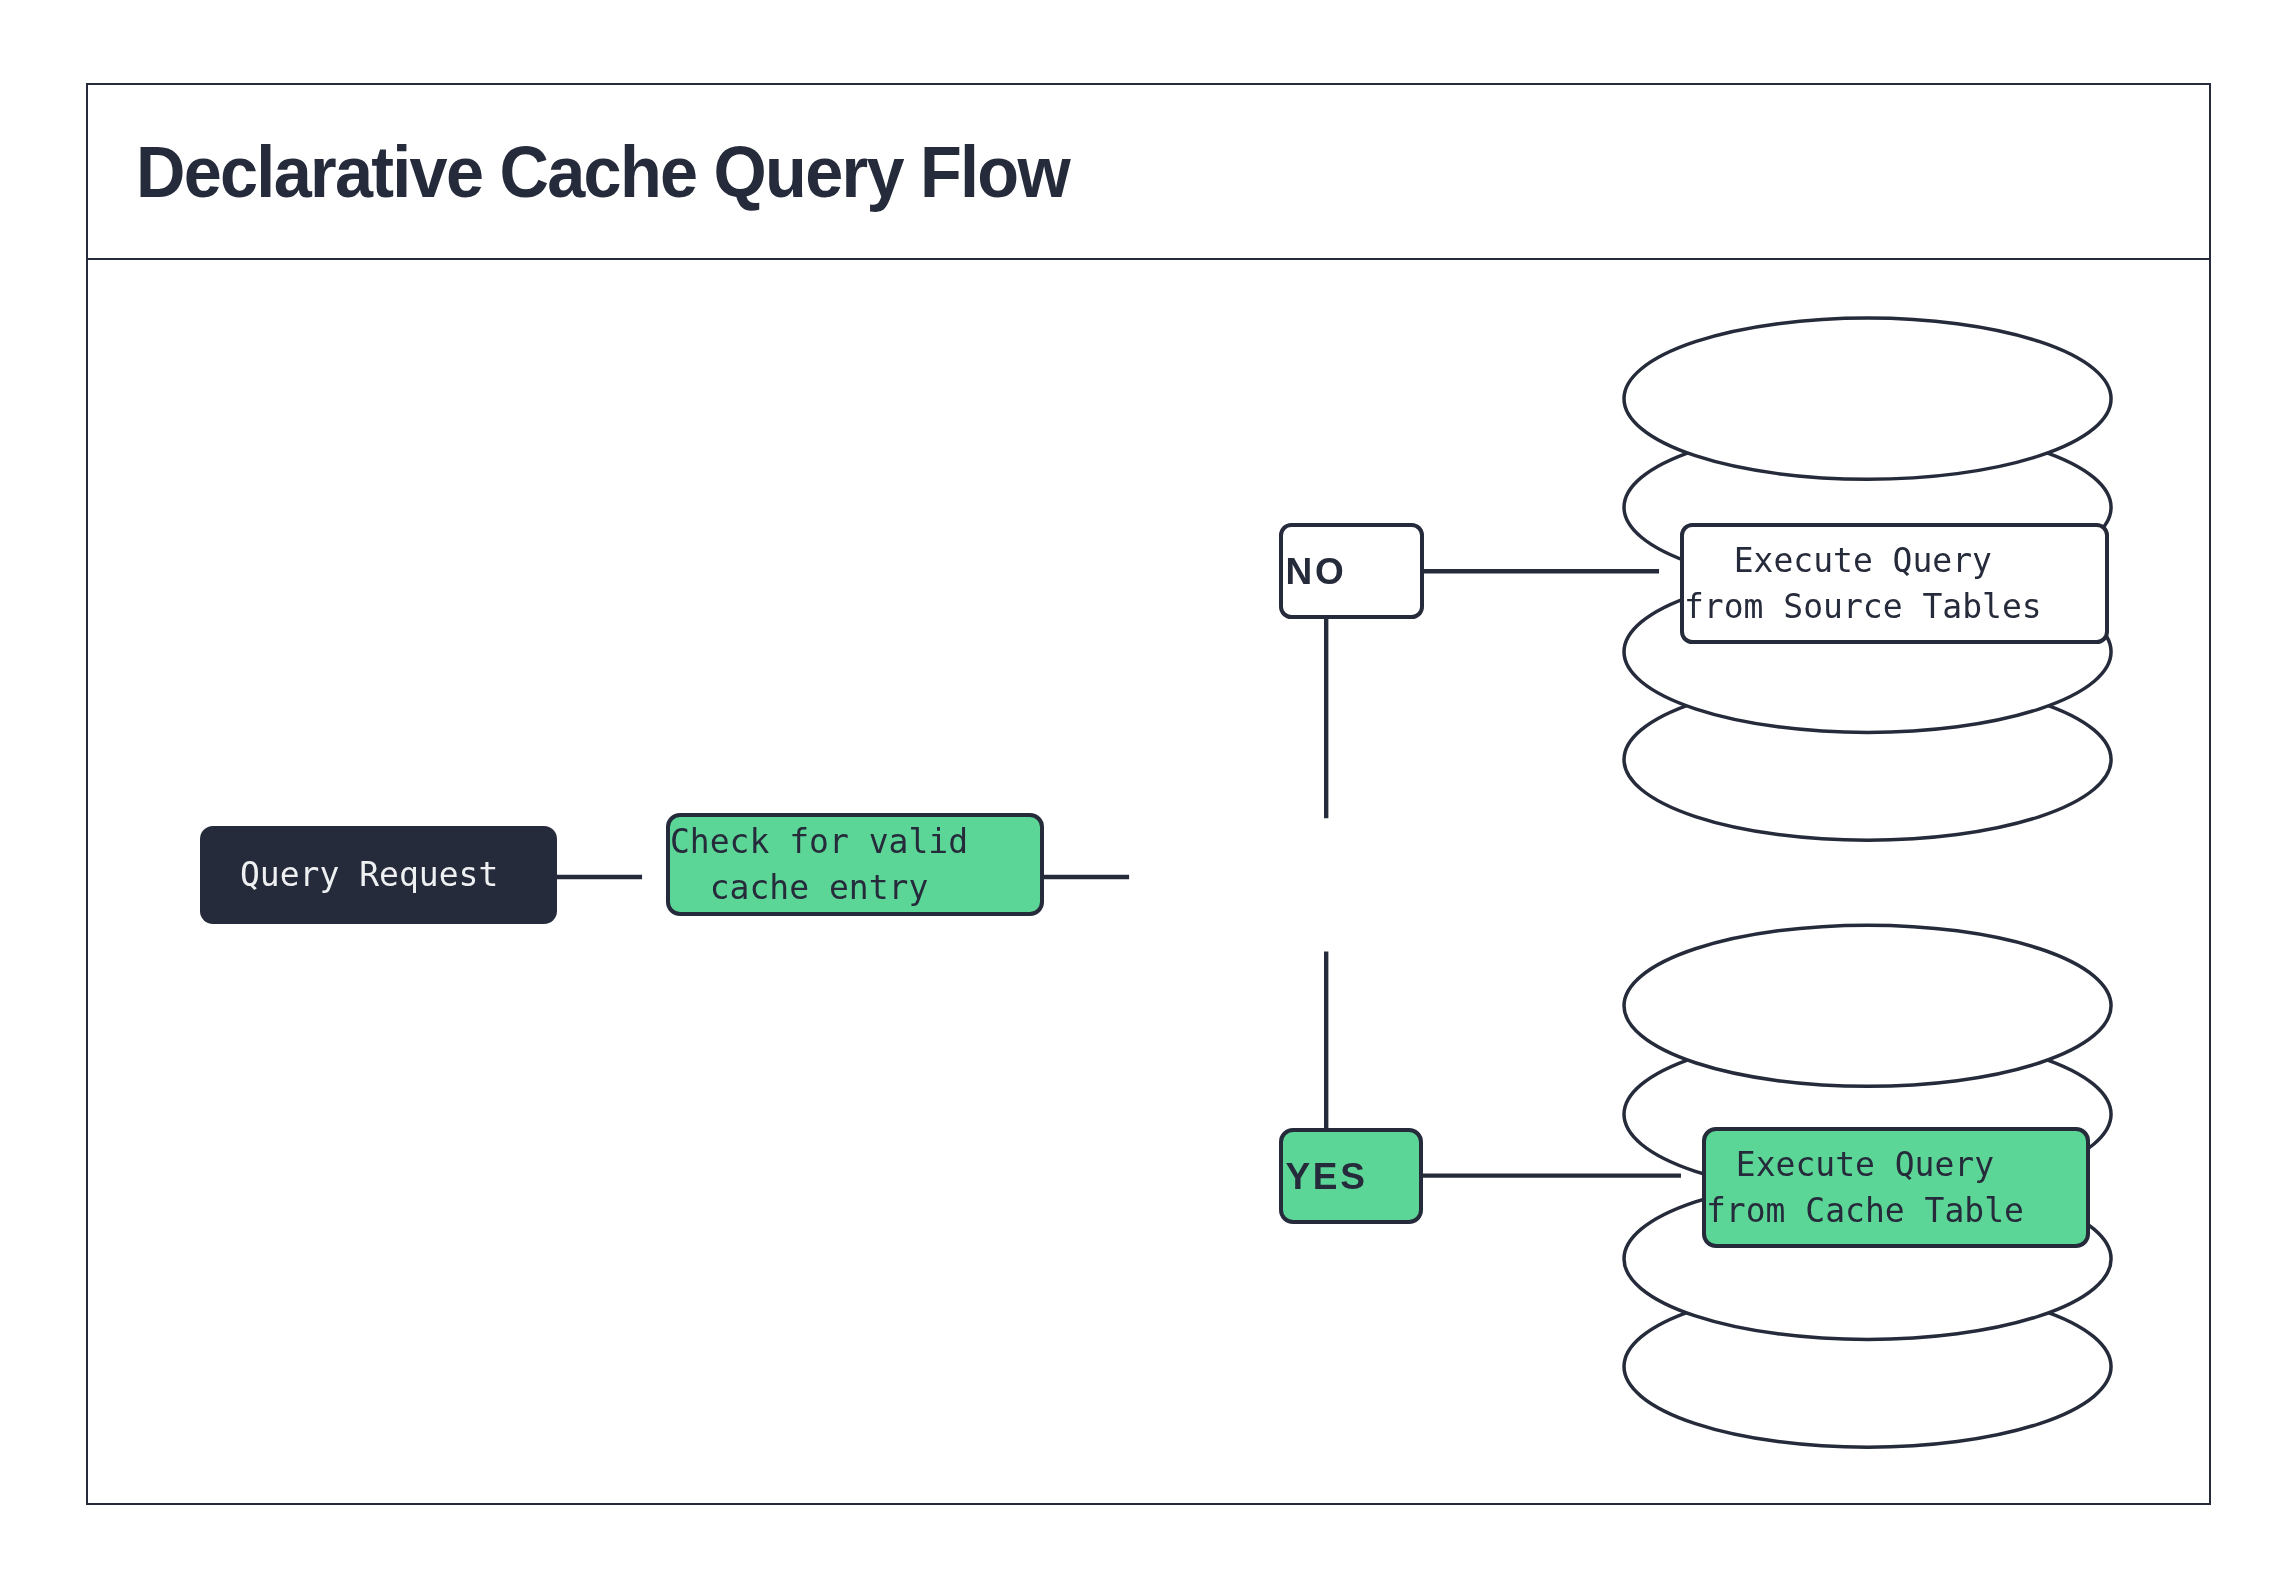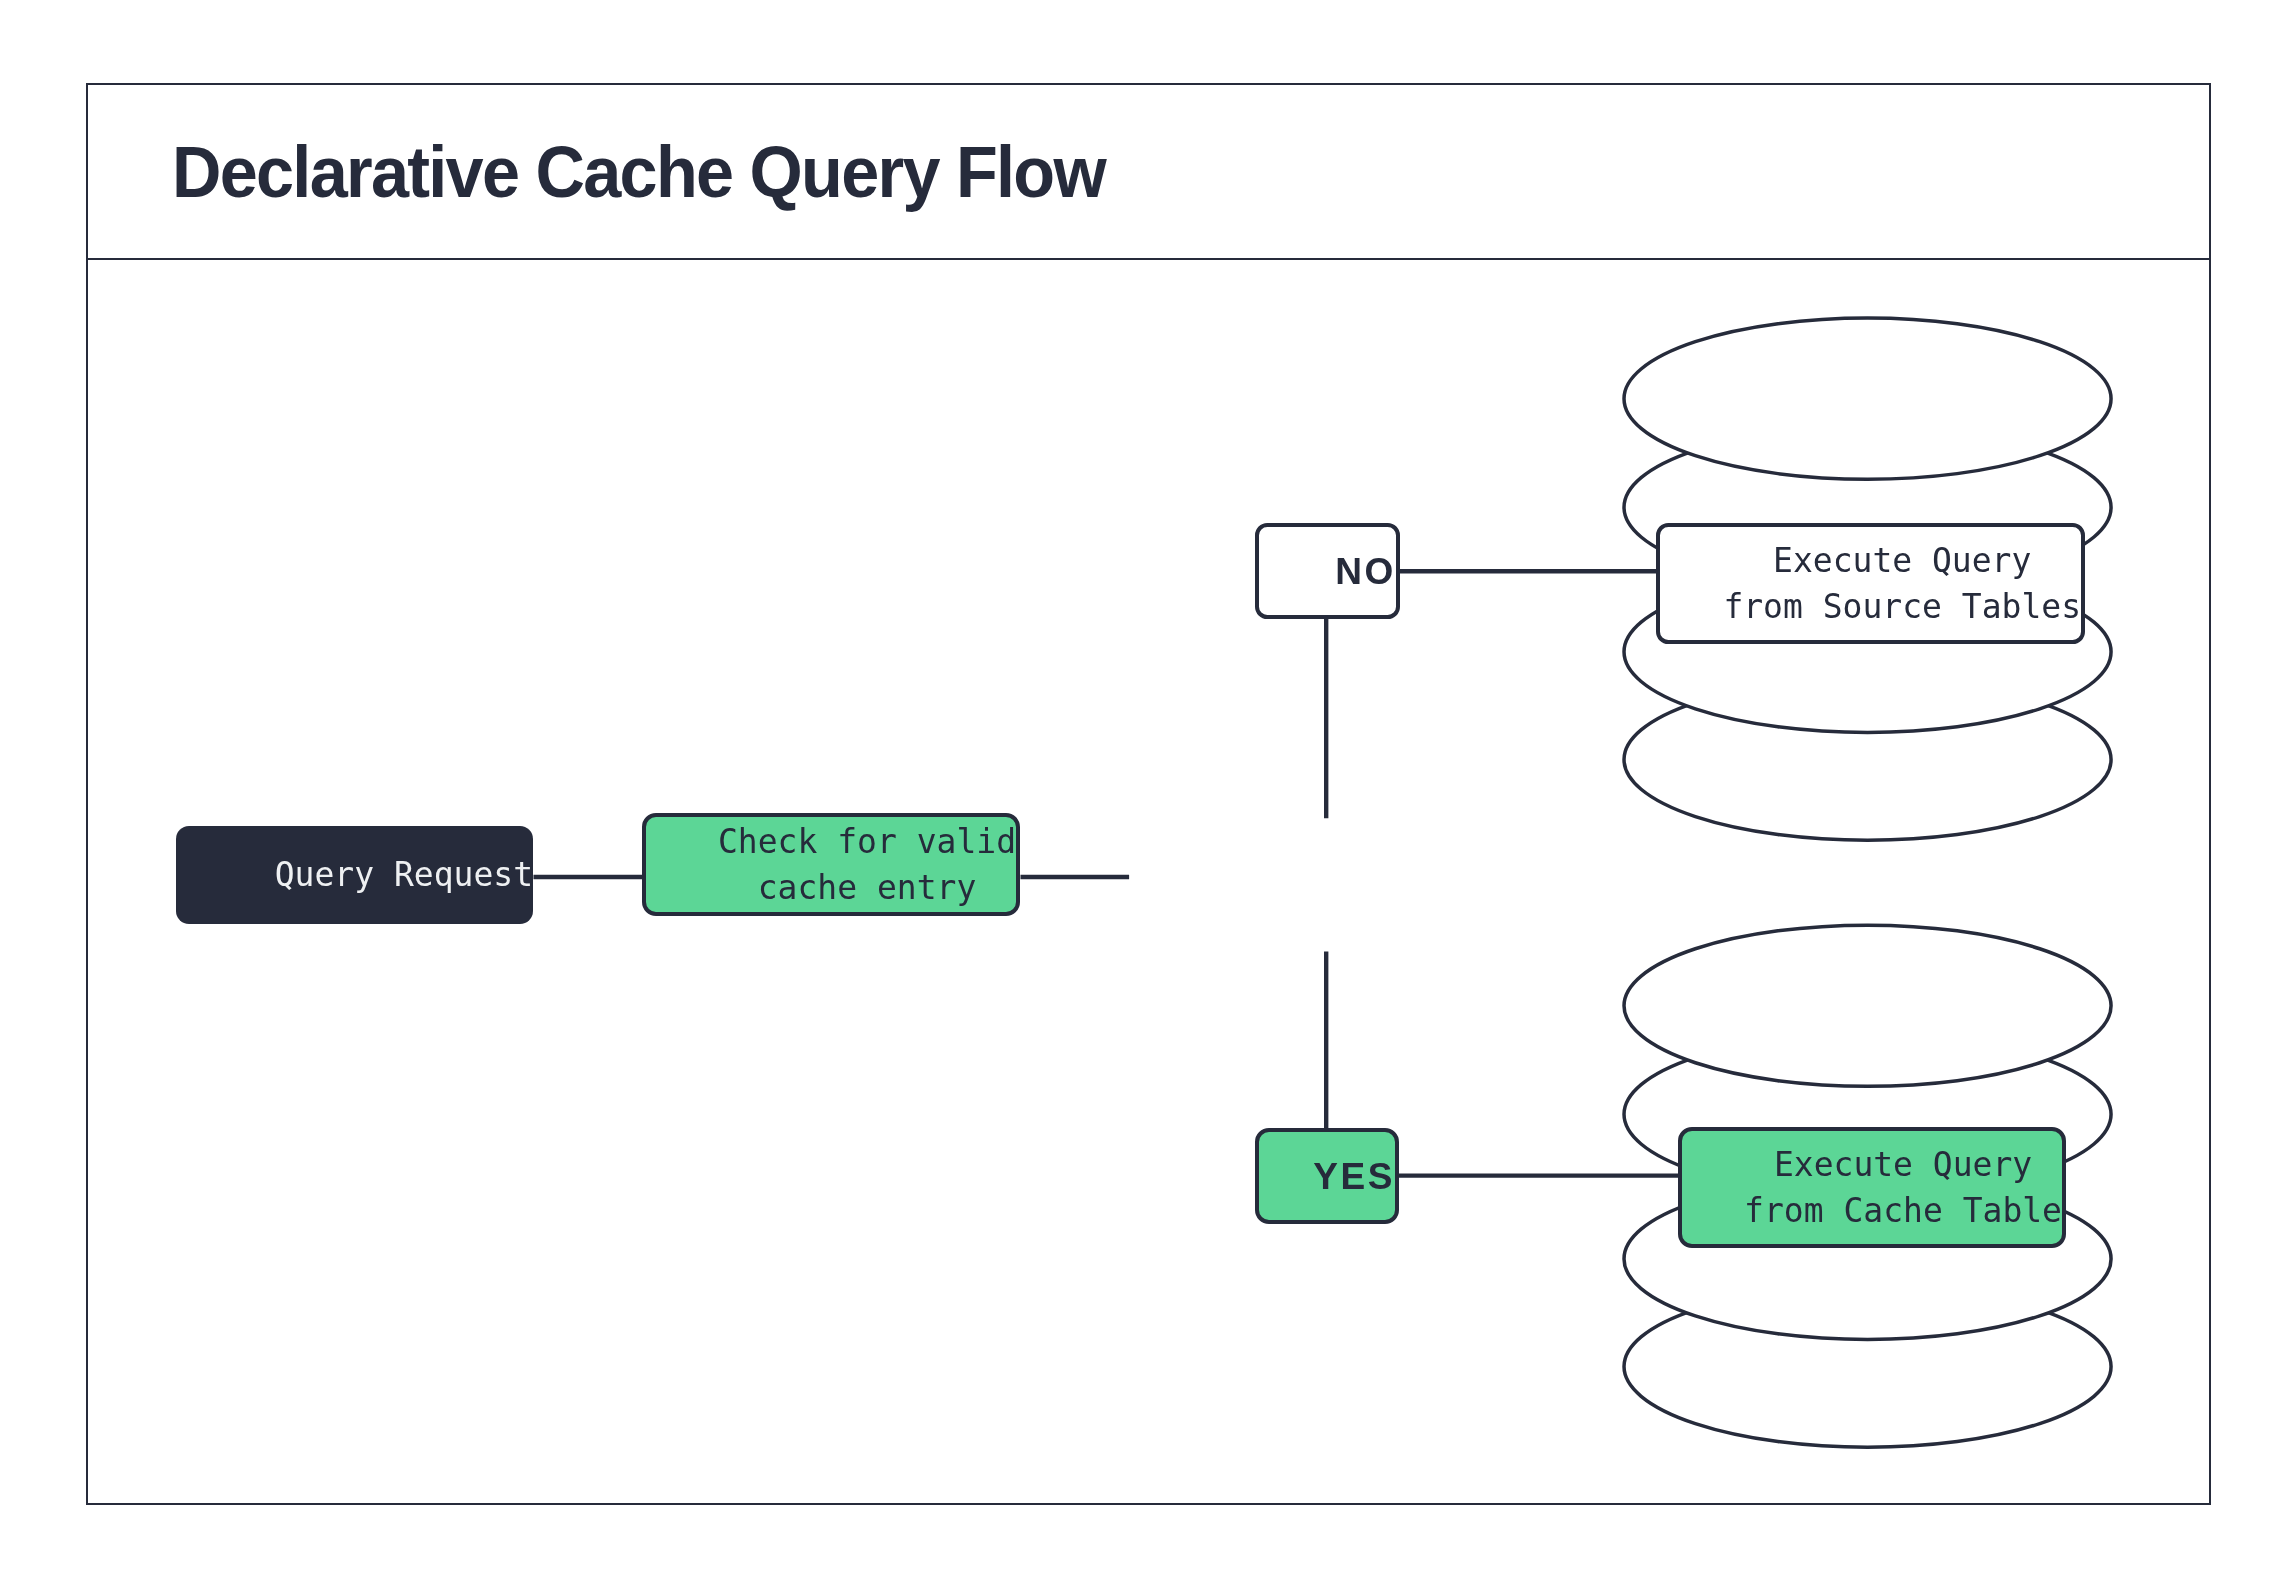--- a/index.html
+++ b/index.html
@@ -12,32 +12,32 @@
   .page{
     position:relative;width:2295px;height:1591px;background:var(--bg);
     font-family:"DejaVu Sans Mono",monospace;overflow:hidden;
   }
   .frame{
     position:absolute;left:86px;top:83px;width:2125px;height:1422px;
     border:2.6px solid var(--dark);box-sizing:border-box;background:transparent;
   }
   .titlebar{
     height:175px;border-bottom:2.6px solid var(--dark);
-    display:flex;align-items:center;padding-left:84px;box-sizing:border-box;
+    display:flex;align-items:center;padding-left:48px;box-sizing:border-box;
   }
   .title{
     font-family:"Liberation Sans",sans-serif;font-weight:bold;
     font-size:72px;letter-spacing:-1.8px;color:var(--dark);
     transform:scaleX(0.95);transform-origin:left center;white-space:nowrap;
   }
   svg.layer{position:absolute;left:0;top:0;width:2295px;height:1591px;}
   .node{
-    position:absolute;display:flex;align-items:center;justify-content:flex-end;
+    position:absolute;display:flex;align-items:center;justify-content:flex-start;
     text-align:center;white-space:pre-line;box-sizing:border-box;
-    font-size:33px;line-height:46px;
+    font-size:33px;line-height:46px;margin-left:24px;
   }
   .node.dark{background:var(--dark);color:var(--light);border-radius:13px;padding-left:40px;}
   .node.green{background:var(--green);border:4.4px solid var(--dark);color:var(--dark);border-radius:14px;}
   .node.outline{background:#fff;border:4.4px solid var(--dark);color:var(--dark);border-radius:12.3px;}
   .tag{
     font-family:"Liberation Sans",sans-serif;font-weight:bold;
     font-size:37px;letter-spacing:2.6px;line-height:37px;white-space:nowrap;
     text-indent:2.6px;
   }
   .qr{left:176px;top:826px;width:357px;height:98px;}

